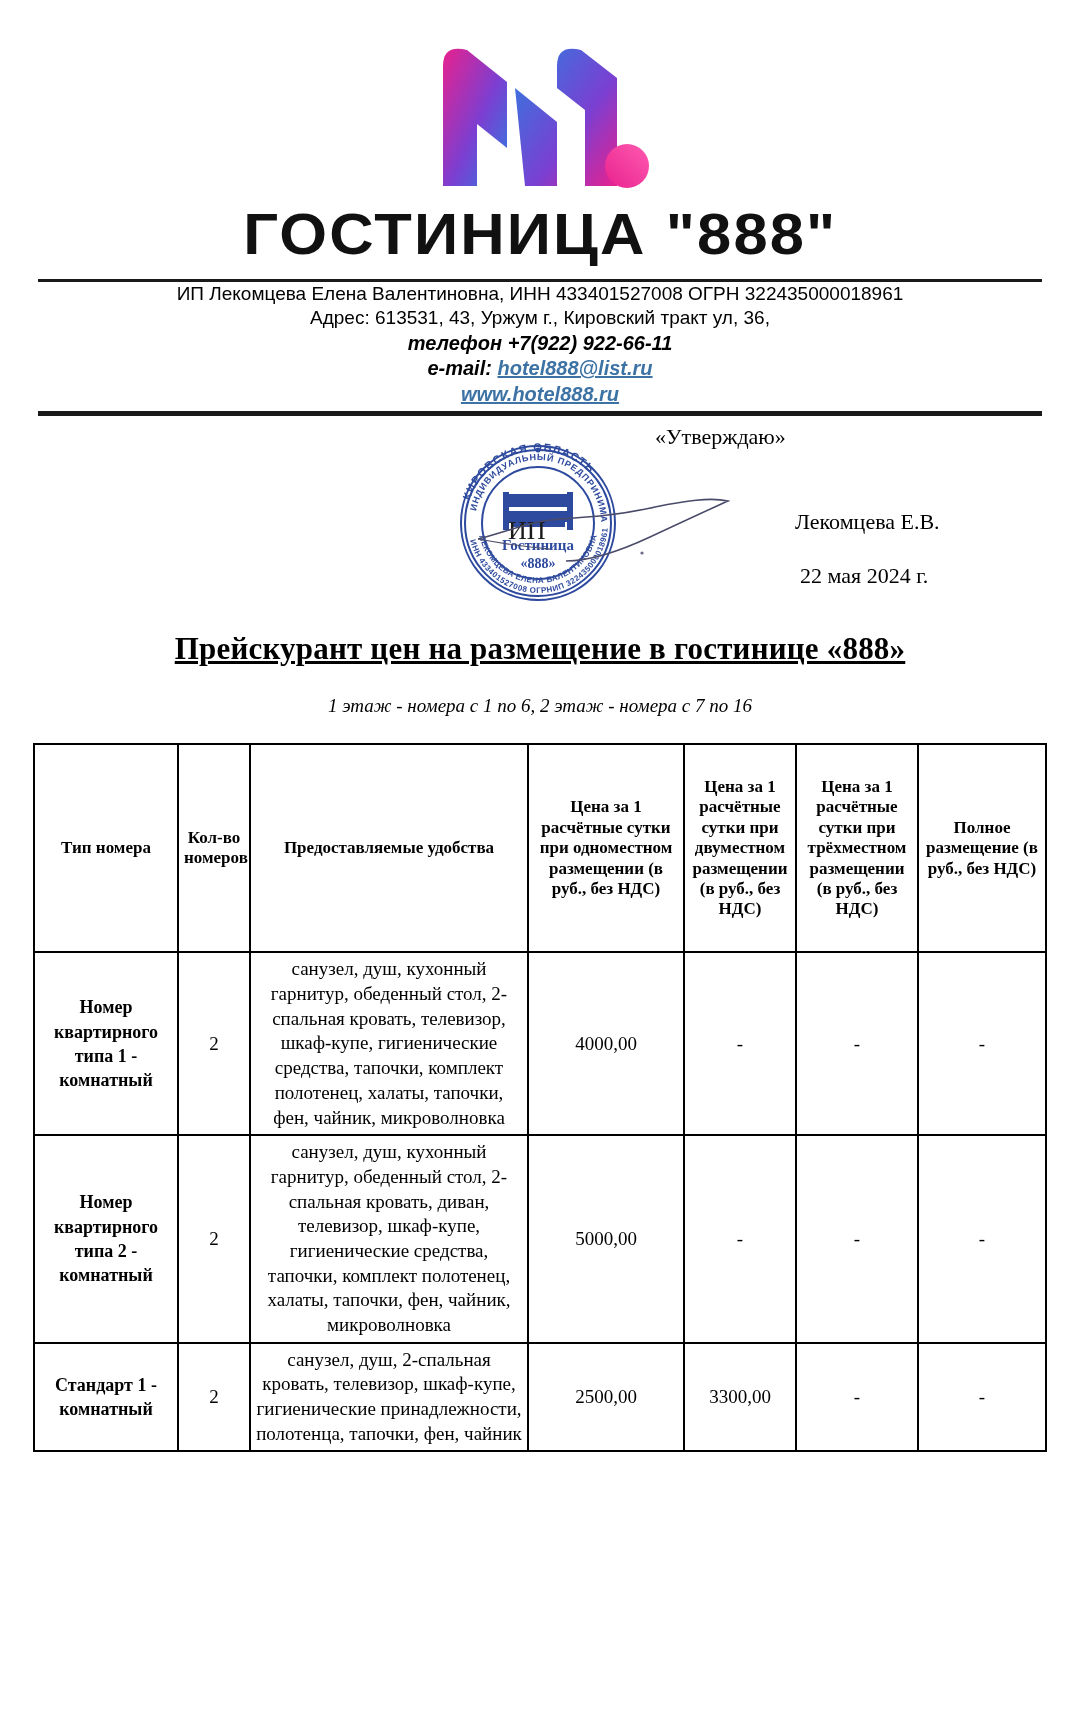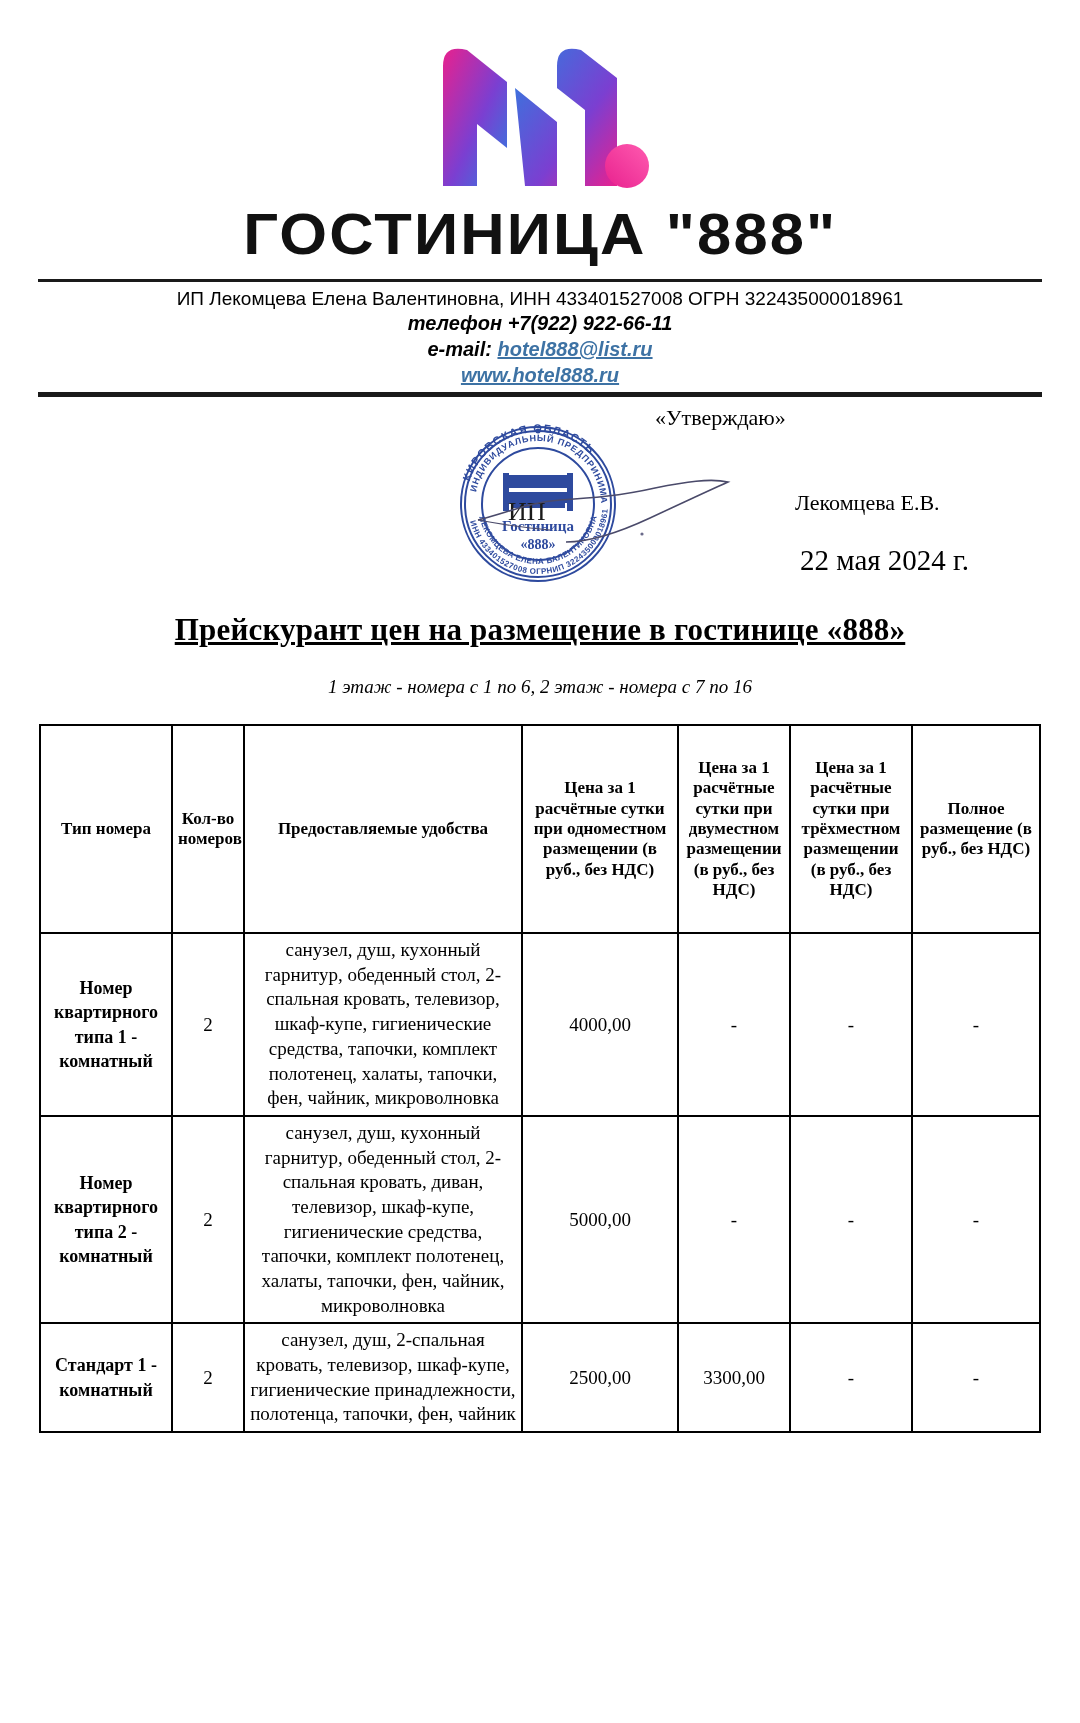--- a/index.html
+++ b/index.html
@@ -47,21 +47,20 @@
     border-bottom: 2px solid #1a1a1a;
     height: 4px;
   }
 
   
   .contacts {
     text-align: center;
     font-family: "Liberation Sans", "DejaVu Sans", sans-serif;
     font-size: 19px;
     line-height: 1.28;
-    padding-top: 5px;
   }
   .contacts .line { white-space: nowrap; }
   .contacts .phone {
     font-weight: bold;
     font-style: italic;
     font-size: 20px;
   }
   .contacts .mail-row {
     font-weight: bold;
     font-style: italic;
@@ -94,21 +93,21 @@
   .signer {
     position: absolute;
     left: 795px;
     top: 93px;
     font-size: 22px;
   }
   .sign-date {
     position: absolute;
     left: 800px;
     top: 147px;
-    font-size: 29px;
+    font-size: 22px;
   }
   .stamp {
     position: absolute;
     left: 443px;
     top: 12px;
     width: 190px;
     height: 190px;
   }
   .ip-mark {
     position: absolute;
@@ -152,21 +151,21 @@
     vertical-align: middle;
     padding: 4px 5px;
   }
   table.price th {
     font-weight: bold;
     font-size: 17px;
     line-height: 1.2;
     text-align: center;
     height: 208px;
   }
-  th.c-type { width: 132px; }
+  th.c-type { width: 144px; }
   th.c-count { width: 72px; }
   th.c-amen  { width: 278px; }
   th.c-p1    { width: 156px; }
   th.c-p2    { width: 112px; }
   th.c-p3    { width: 122px; }
   th.c-p4    { width: 128px; border-radius: 31px; }
 
   td.type {
     text-align: center;
     font-weight: bold;
@@ -215,20 +214,21 @@
       <path d="M100 62 L142 96 L142 40 Q142 18 166 24 L202 52 L202 160 L170 160 L170 84 L142 62 L142 160 L110 160 Z" fill="url(#g2)"></path>
       <circle cx="212" cy="140" r="22" fill="url(#g3)"></circle>
     </svg>
     <div class="logo-word">ГОСТИНИЦА "888"</div>
   </div>
 
   <div class="rule-top"></div>
 
   <div class="contacts">
     <div class="line">ИП Лекомцева Елена Валентиновна, ИНН 433401527008 ОГРН 322435000018961</div>
+    <div class="line">Адрес: 613531, 43, Уржум г., Кировский тракт ул, 36,</div>
     <div class="line phone">
       <span>телефон</span>
       <span>+7(922) 922-66-11</span>
     </div>
     <div class="line mail-row">
       <span>e-mail:</span>
       <a class="link" href="#">hotel888@list.ru</a>
     </div>
     <div class="line site">
       <a class="link" href="#">www.hotel888.ru</a>

